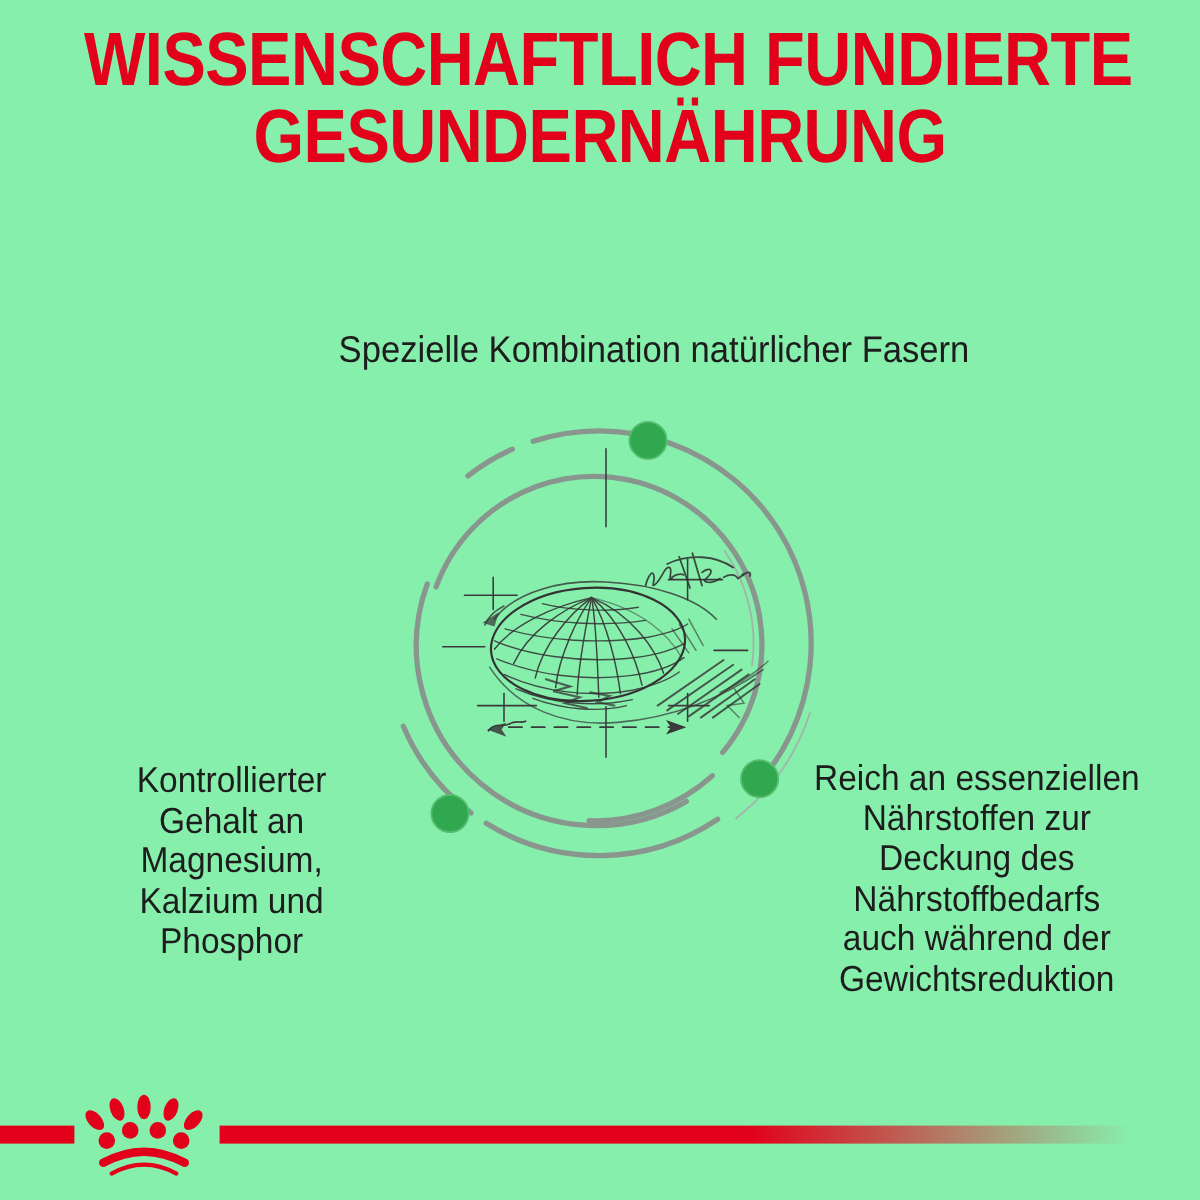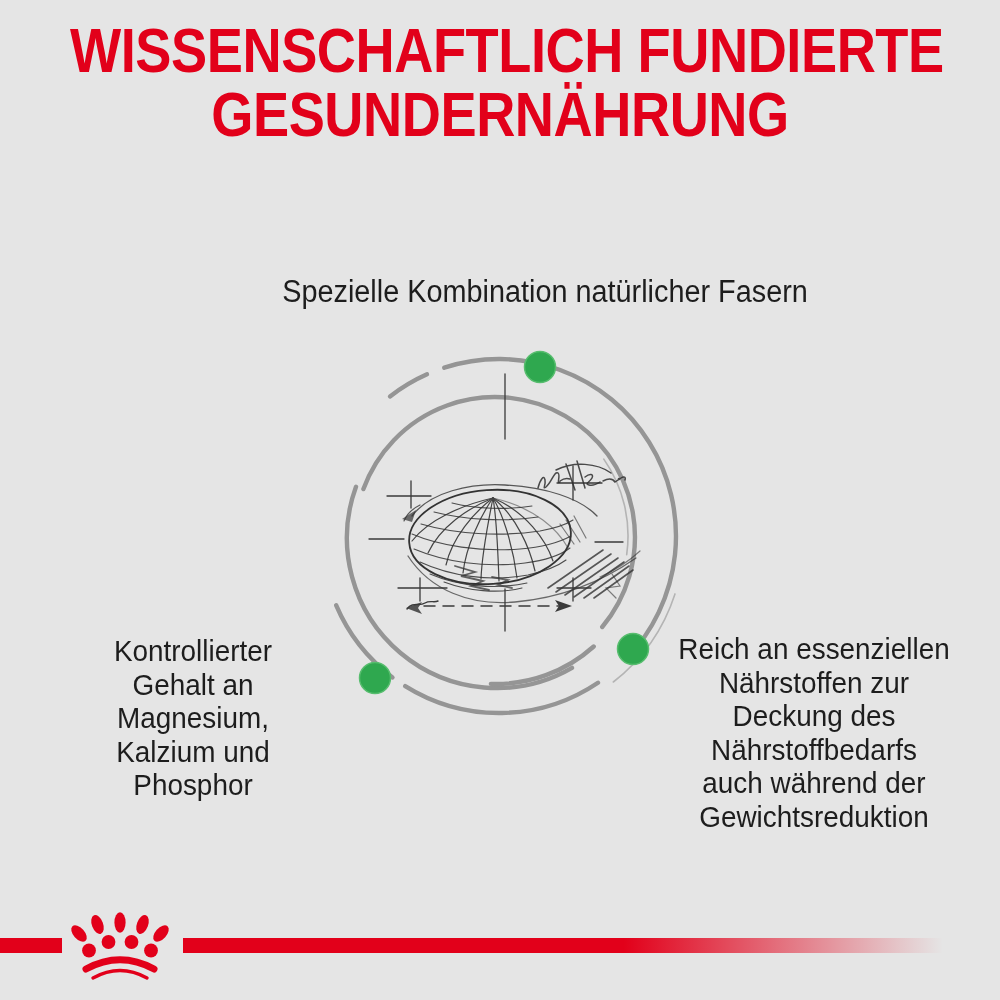--- a/index.html
+++ b/index.html
@@ -1,17 +1,17 @@
 <!DOCTYPE html>
 <html><head>
 <meta charset="utf-8">
 <style>
   html,body{margin:0;padding:0;background:#ffffff;}
   #canvas{
-    position:relative;width:1000px;height:1000px;background:#e5e5e5;overflow:hidden;
+    position:relative;width:1000px;height:1000px;background:#86efac;overflow:hidden;
     font-family:"Liberation Sans", sans-serif;
   }
   
   .title-line{
     position:absolute;left:0;width:1000px;text-align:center;
     font-weight:bold;font-size:63px;line-height:60px;color:#e2001a;
     transform:scaleX(0.86);transform-origin:50% 50%;letter-spacing:-0.5px;
     white-space:nowrap;
   }
   #title-line1{top:20px;}

